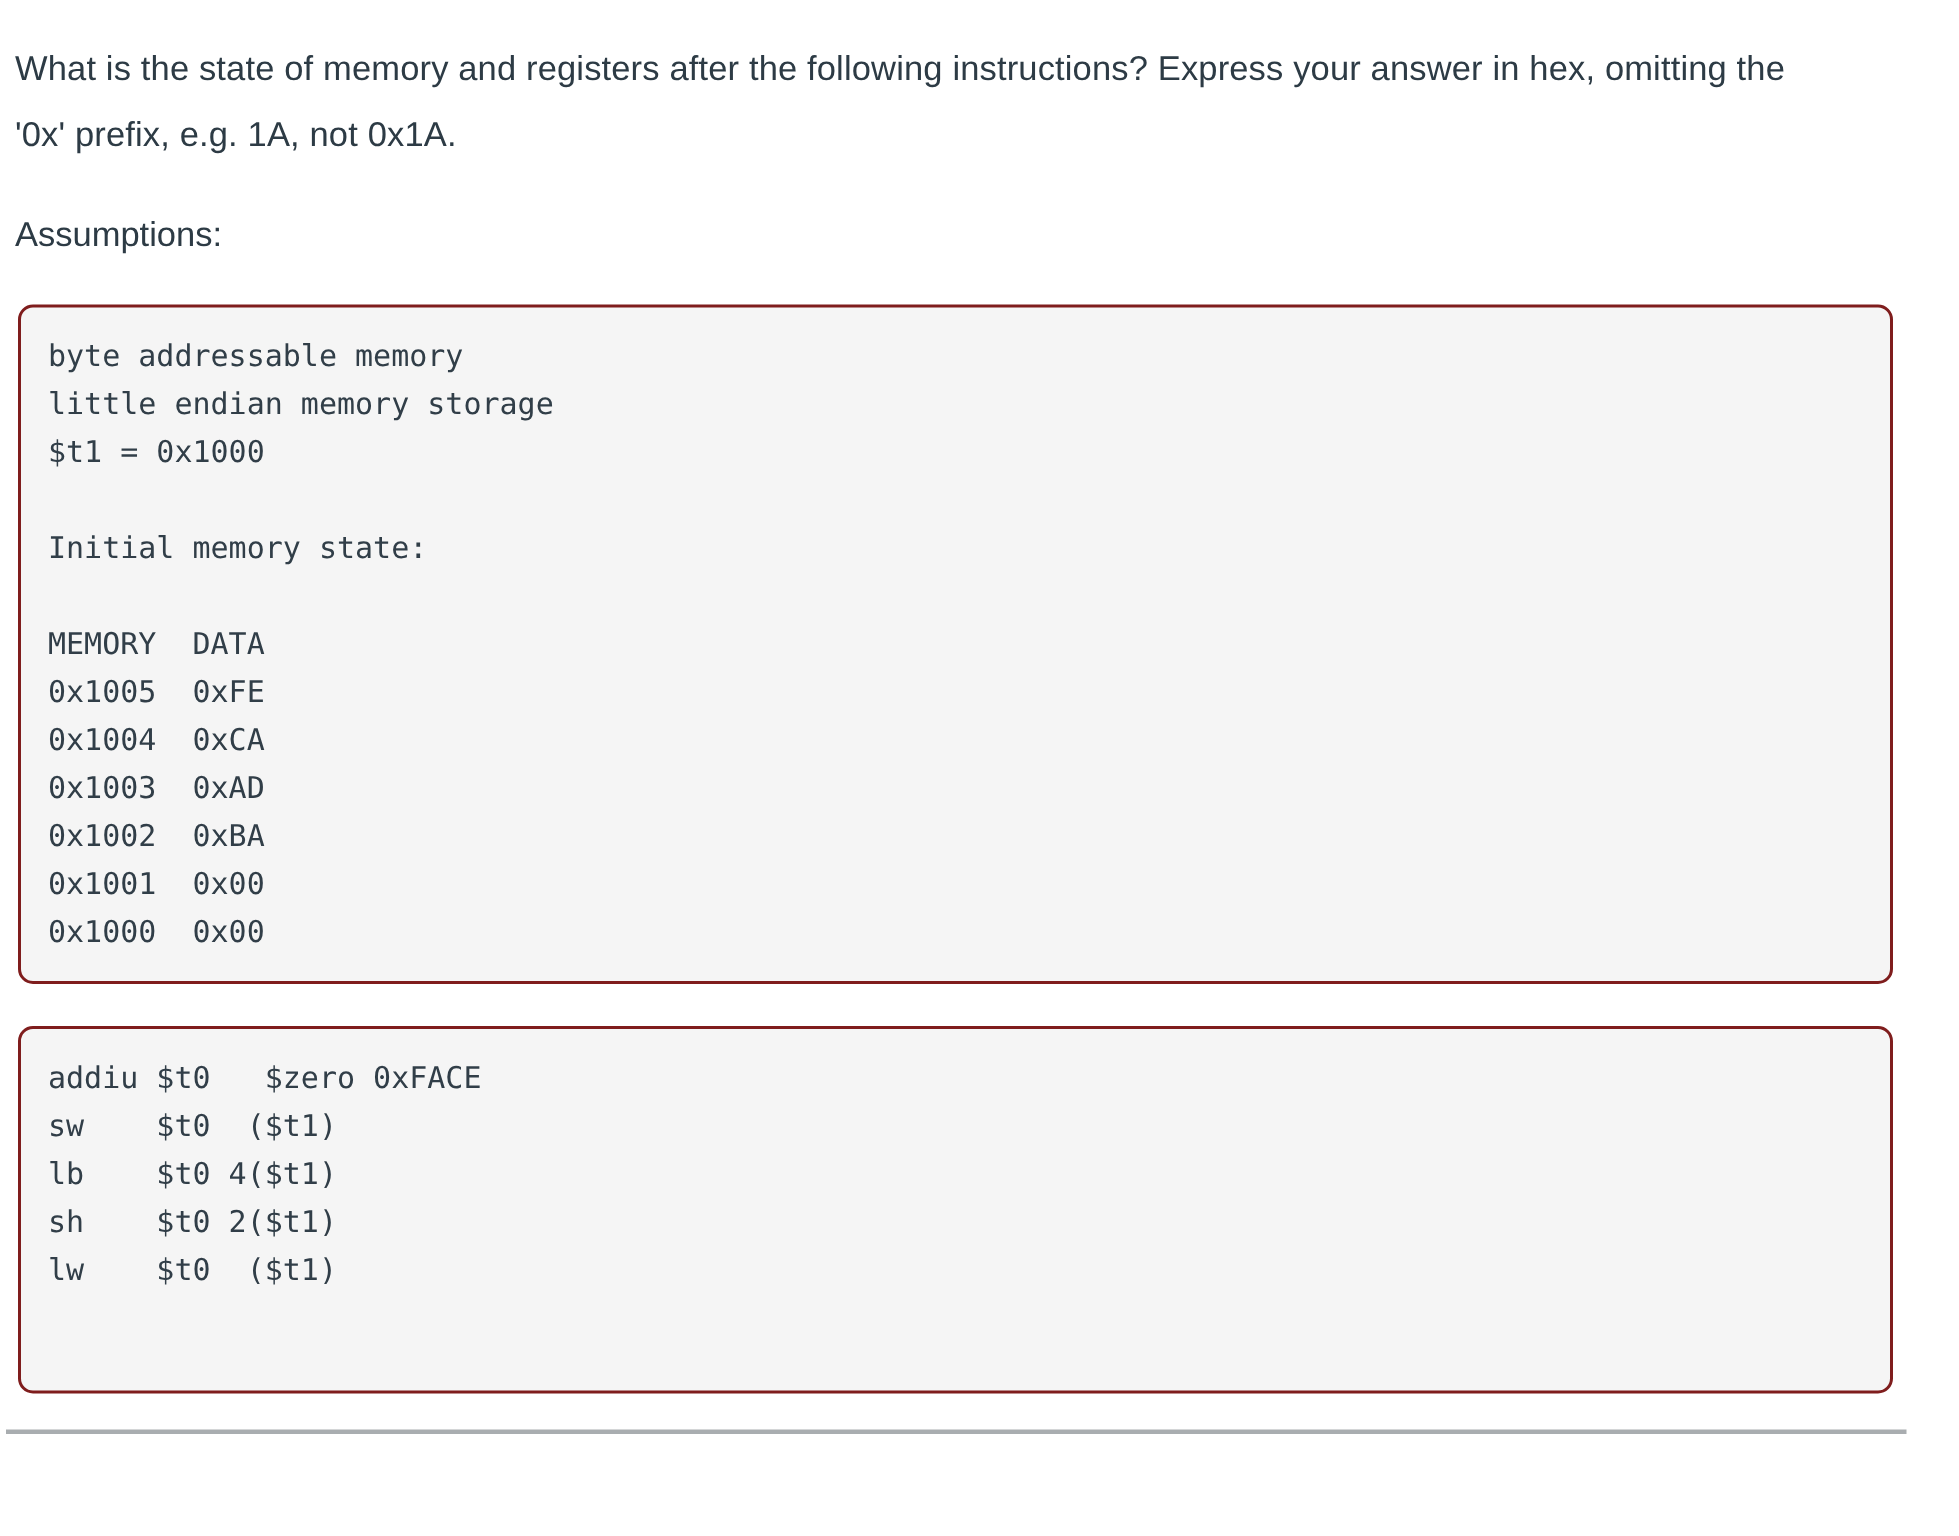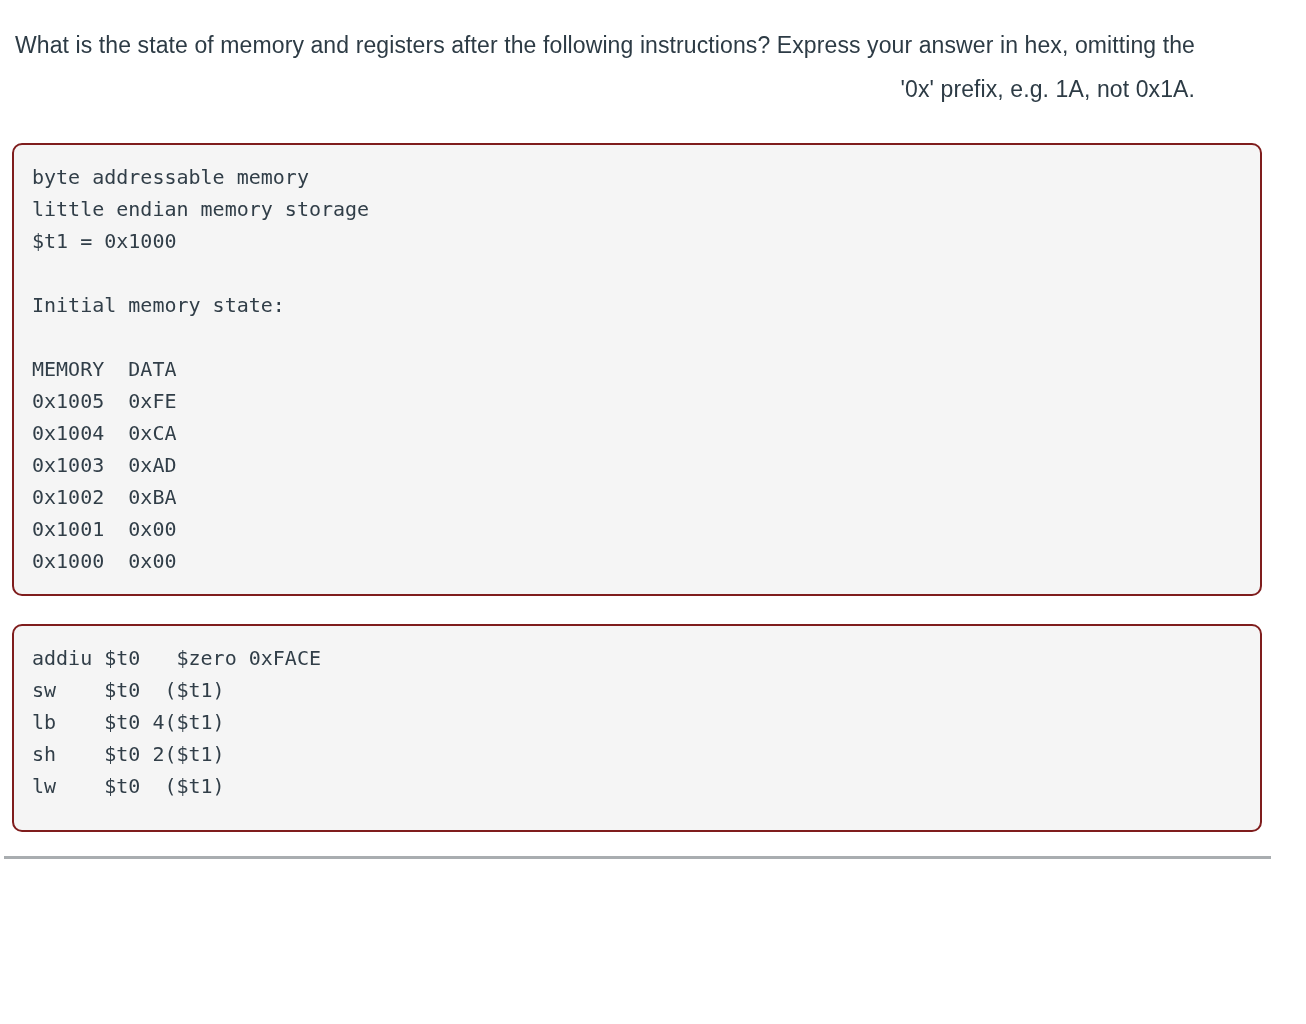--- a/index.html
+++ b/index.html
@@ -17,21 +17,20 @@
   .page {
     padding: 23px 0 0 10px;
   }
   .question {
     margin: 0;
     width: 1185px;
     font-size: 23px;
     line-height: 44px;
     letter-spacing: 0.1px;
     color: #2d3b45;
-    text-align: right;
   }
   .sec-heading {
     margin: 30px 0 0 0;
     font-size: 23px;
     font-weight: 400;
     line-height: 30px;
     color: #2d3b45;
   }
   .sec-heading.instructions-h {
     margin-top: 38px;
@@ -46,36 +45,37 @@
     padding: 16px 18px 17px 18px;
     font-family: "DejaVu Sans Mono", "Liberation Mono", monospace;
     font-size: 20px;
     line-height: 32px;
     color: #313e48;
     white-space: pre;
     overflow: hidden;
   }
   pre.code.instructions {
     margin-top: 28px;
-    padding-bottom: 28px;
+    padding-bottom: 65px;
   }
   .divider {
     margin: 24px 0 0 -6px;
     width: 1267px;
     height: 3px;
     background: #a9adb0;
   }
 </style>
 </head>
 <body>
 
 <div class="page">
 
   <p class="question">What is the state of memory and registers after the following instructions? Express your answer in hex, omitting the '0x' prefix, e.g. 1A, not 0x1A.</p>
 
+  <h2 class="sec-heading">Assumptions:</h2>
 
   <pre class="code assumptions">byte addressable memory
 little endian memory storage
 $t1 = 0x1000
 
 Initial memory state:
 
 MEMORY  DATA
 0x1005  0xFE
 0x1004  0xCA

